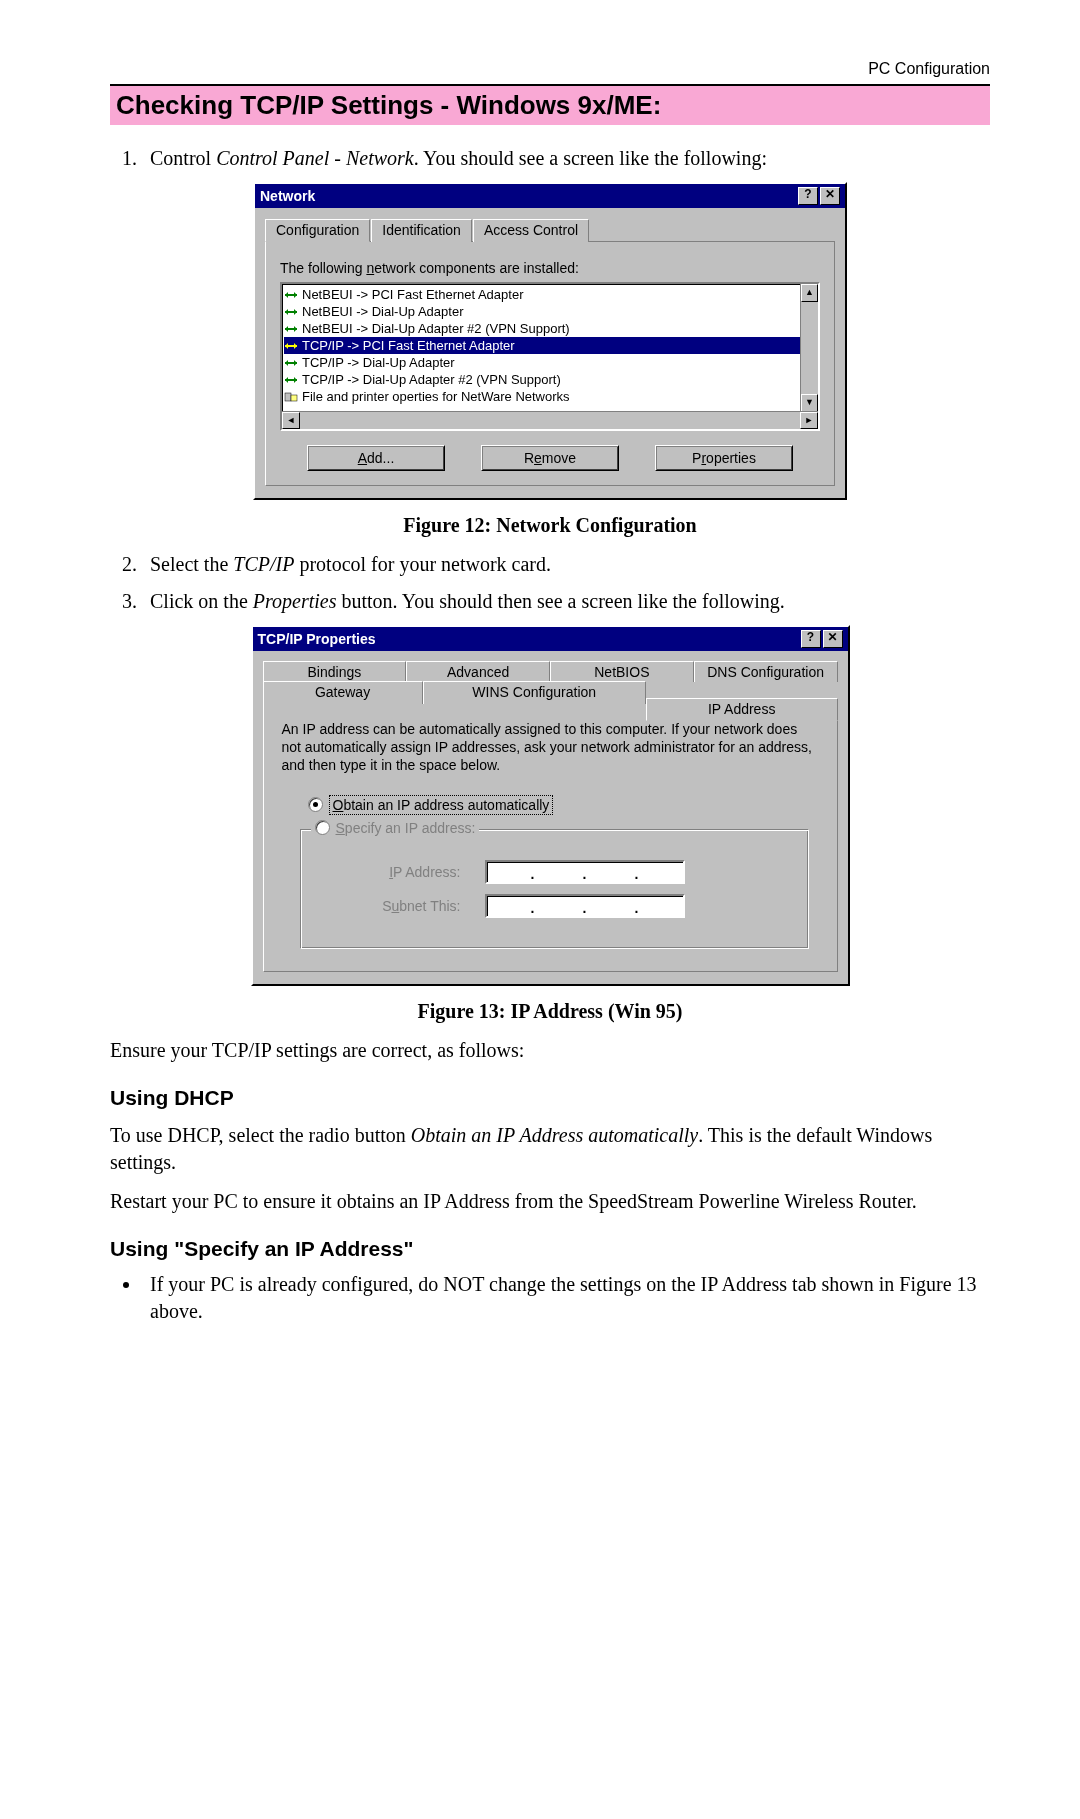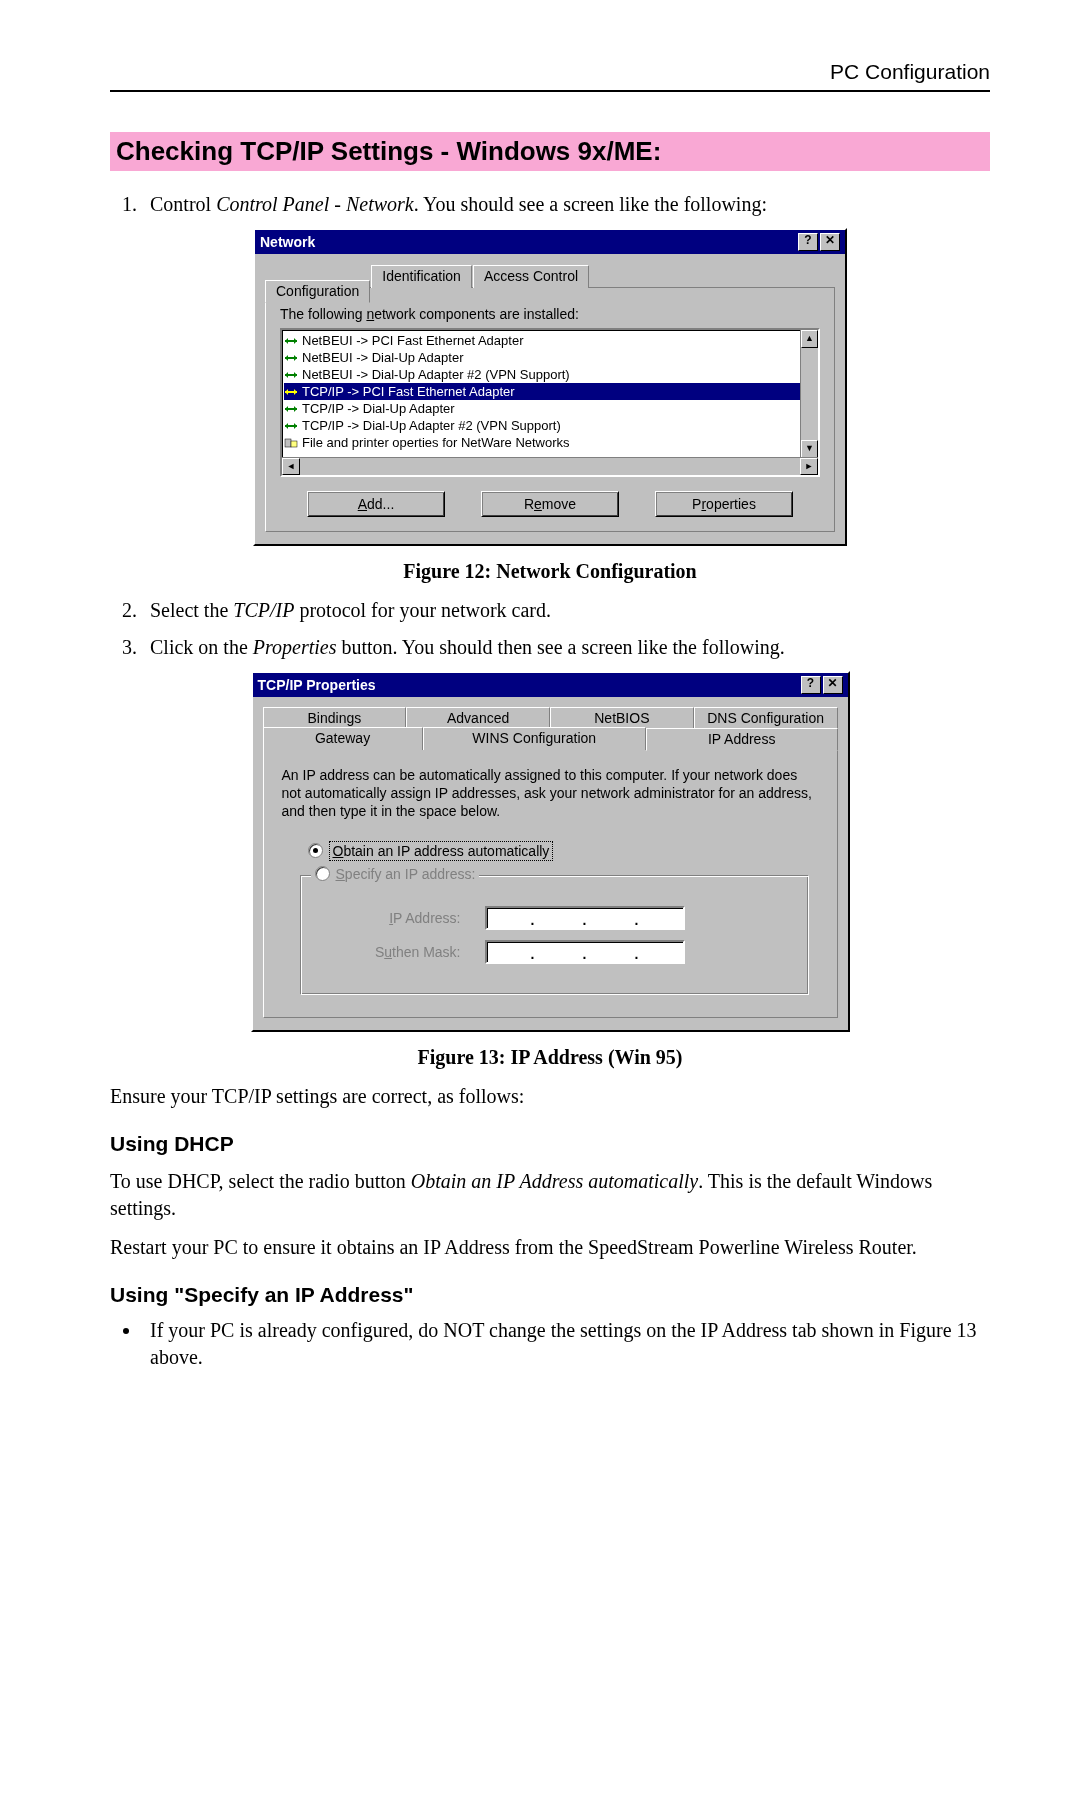--- a/index.html
+++ b/index.html
@@ -11,24 +11,23 @@
     color: #000;
     width: 1080px;
   }
   .page {
     padding: 60px 90px 40px 110px;
     box-sizing: border-box;
   }
   .header {
     text-align: right;
     font-family: Arial, Helvetica, sans-serif;
-    font-size: 21px;
+    font-size: 16px;
     padding-bottom: 6px;
     border-bottom: 2px solid #000;
-    margin-bottom: 40px;
   }
   .h2 {
     background: #f9a8d4;
     font-family: Arial, Helvetica, sans-serif;
     font-weight: bold;
     font-size: 26px;
     padding: 4px 6px;
     margin-bottom: 20px;
   }
   .h3 {
@@ -119,21 +118,21 @@
     border-bottom: none;
     padding: 2px 10px;
     margin-right: 1px;
     font-size: 14px;
     position: relative;
     top: 1px;
   }
   .tab.active {
     background: #c0c0c0;
     padding-bottom: 3px;
-    top: 16px;
+    top: 1px;
     border-bottom: 1px solid #c0c0c0;
   }
   .tabpanel {
     border: 1px solid #fff;
     border-right-color: #808080;
     border-bottom-color: #808080;
     padding: 18px 14px 14px 14px;
     background: #c0c0c0;
   }
   .instr {
@@ -241,21 +240,21 @@
     border-left-color: #fff;
     border-bottom: none;
     padding: 2px 0;
     text-align: center;
     font-size: 14px;
     background: #c0c0c0;
   }
   .tab2.active {
     border-bottom: 1px solid #c0c0c0;
     position: relative;
-    top: 1px;
+    top: 17px;
     padding-bottom: 3px;
     font-weight: normal;
   }
   .row-top .tab2 { flex: 1; }
   .row-bot { margin-top: -1px; }
   .row-bot .tab2 { flex: 1; }
   .tabpanel2 {
     border: 1px solid #fff;
     border-right-color: #808080;
     border-bottom-color: #808080;
@@ -527,21 +526,21 @@
           </div>
           <div class="fieldrow">
             <span class="lbl"><u>I</u><span>P Address:</span></span>
             <span class="ipbox">
                 <span class="dot">.</span>
                 <span class="dot">.</span>
                 <span class="dot">.</span>
               </span>
           </div>
           <div class="fieldrow">
-            <span class="lbl"><span>S</span><u>u</u><span>then Mask:</span></span>
+            <span class="lbl"><span>S</span><u>u</u><span>bnet This:</span></span>
             <span class="ipbox">
                 <span class="dot">.</span>
                 <span class="dot">.</span>
                 <span class="dot">.</span>
               </span>
           </div>
         </div>
       </div>
     </div>
   </div>

